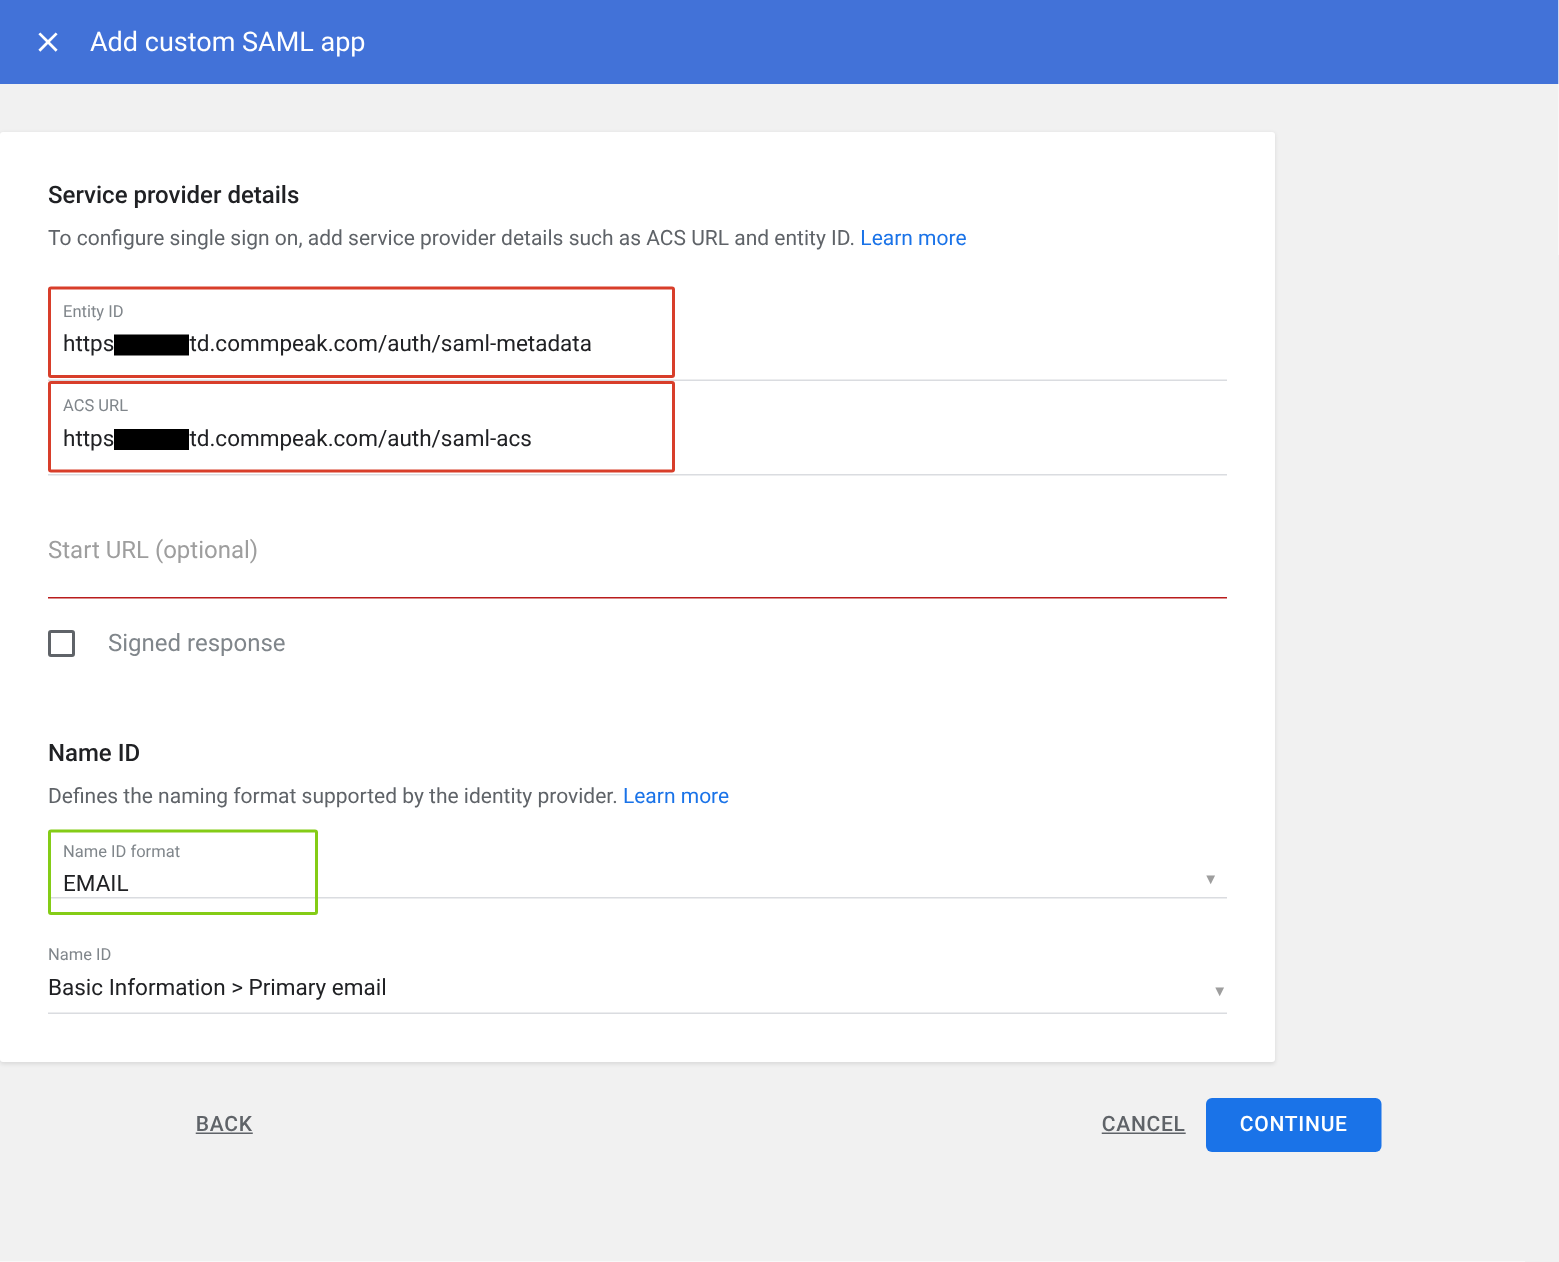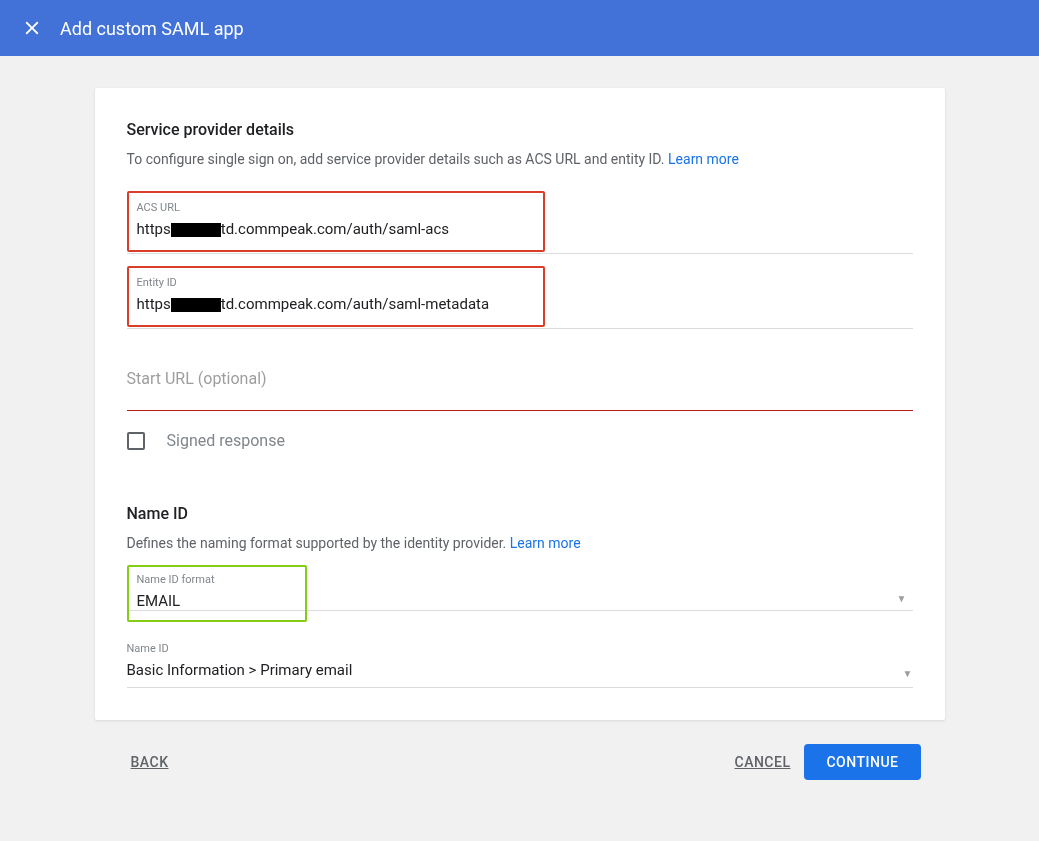--- a/index.html
+++ b/index.html
@@ -32,21 +32,21 @@
       cursor: pointer;
       margin-right: 8px;
     }
     .header-title {
       font-size: 18px;
       font-weight: 400;
     }
     .main-container {
       padding: 32px 0 0 0;
       display: flex;
-      justify-content: center;
+      justify-content: flex-start;
     }
     .card {
       background: white;
       width: 850px;
       box-shadow: 0 1px 3px rgba(0,0,0,0.1);
       border-radius: 2px;
       padding: 32px;
     }
     .section-title {
       font-size: 16px;
@@ -229,35 +229,35 @@
 
 <div class="main-container">
   <div class="card">
 
     <div class="section-title">Service provider details</div>
     <div class="section-desc">
       <span>To configure single sign on, add service provider details such as ACS URL and entity ID.</span>
       <a class="learn-more">Learn more</a>
     </div>
 
+    <div style="position:relative; margin-top:12px;">
+      <div class="highlight-box">
+        <span class="field-label">Entity ID</span>
+        <div class="field-value">
+          <span>https</span><span class="redact"></span><span>td.commpeak.com/auth/saml-metadata</span>
+        </div>
+      </div>
+      <div class="full-underline"></div>
+    </div>
+
     <div style="position:relative;">
       <div class="highlight-box">
         <span class="field-label">ACS URL</span>
         <div class="field-value">
           <span>https</span><span class="redact"></span><span>td.commpeak.com/auth/saml-acs</span>
-        </div>
-      </div>
-      <div class="full-underline"></div>
-    </div>
-
-    <div style="position:relative; margin-top:12px;">
-      <div class="highlight-box">
-        <span class="field-label">Entity ID</span>
-        <div class="field-value">
-          <span>https</span><span class="redact"></span><span>td.commpeak.com/auth/saml-metadata</span>
         </div>
       </div>
       <div class="full-underline"></div>
     </div>
 
     <div class="start-url-row">
       <span class="start-url-placeholder">Start URL (optional)</span>
     </div>
 
     <div class="checkbox-row">

